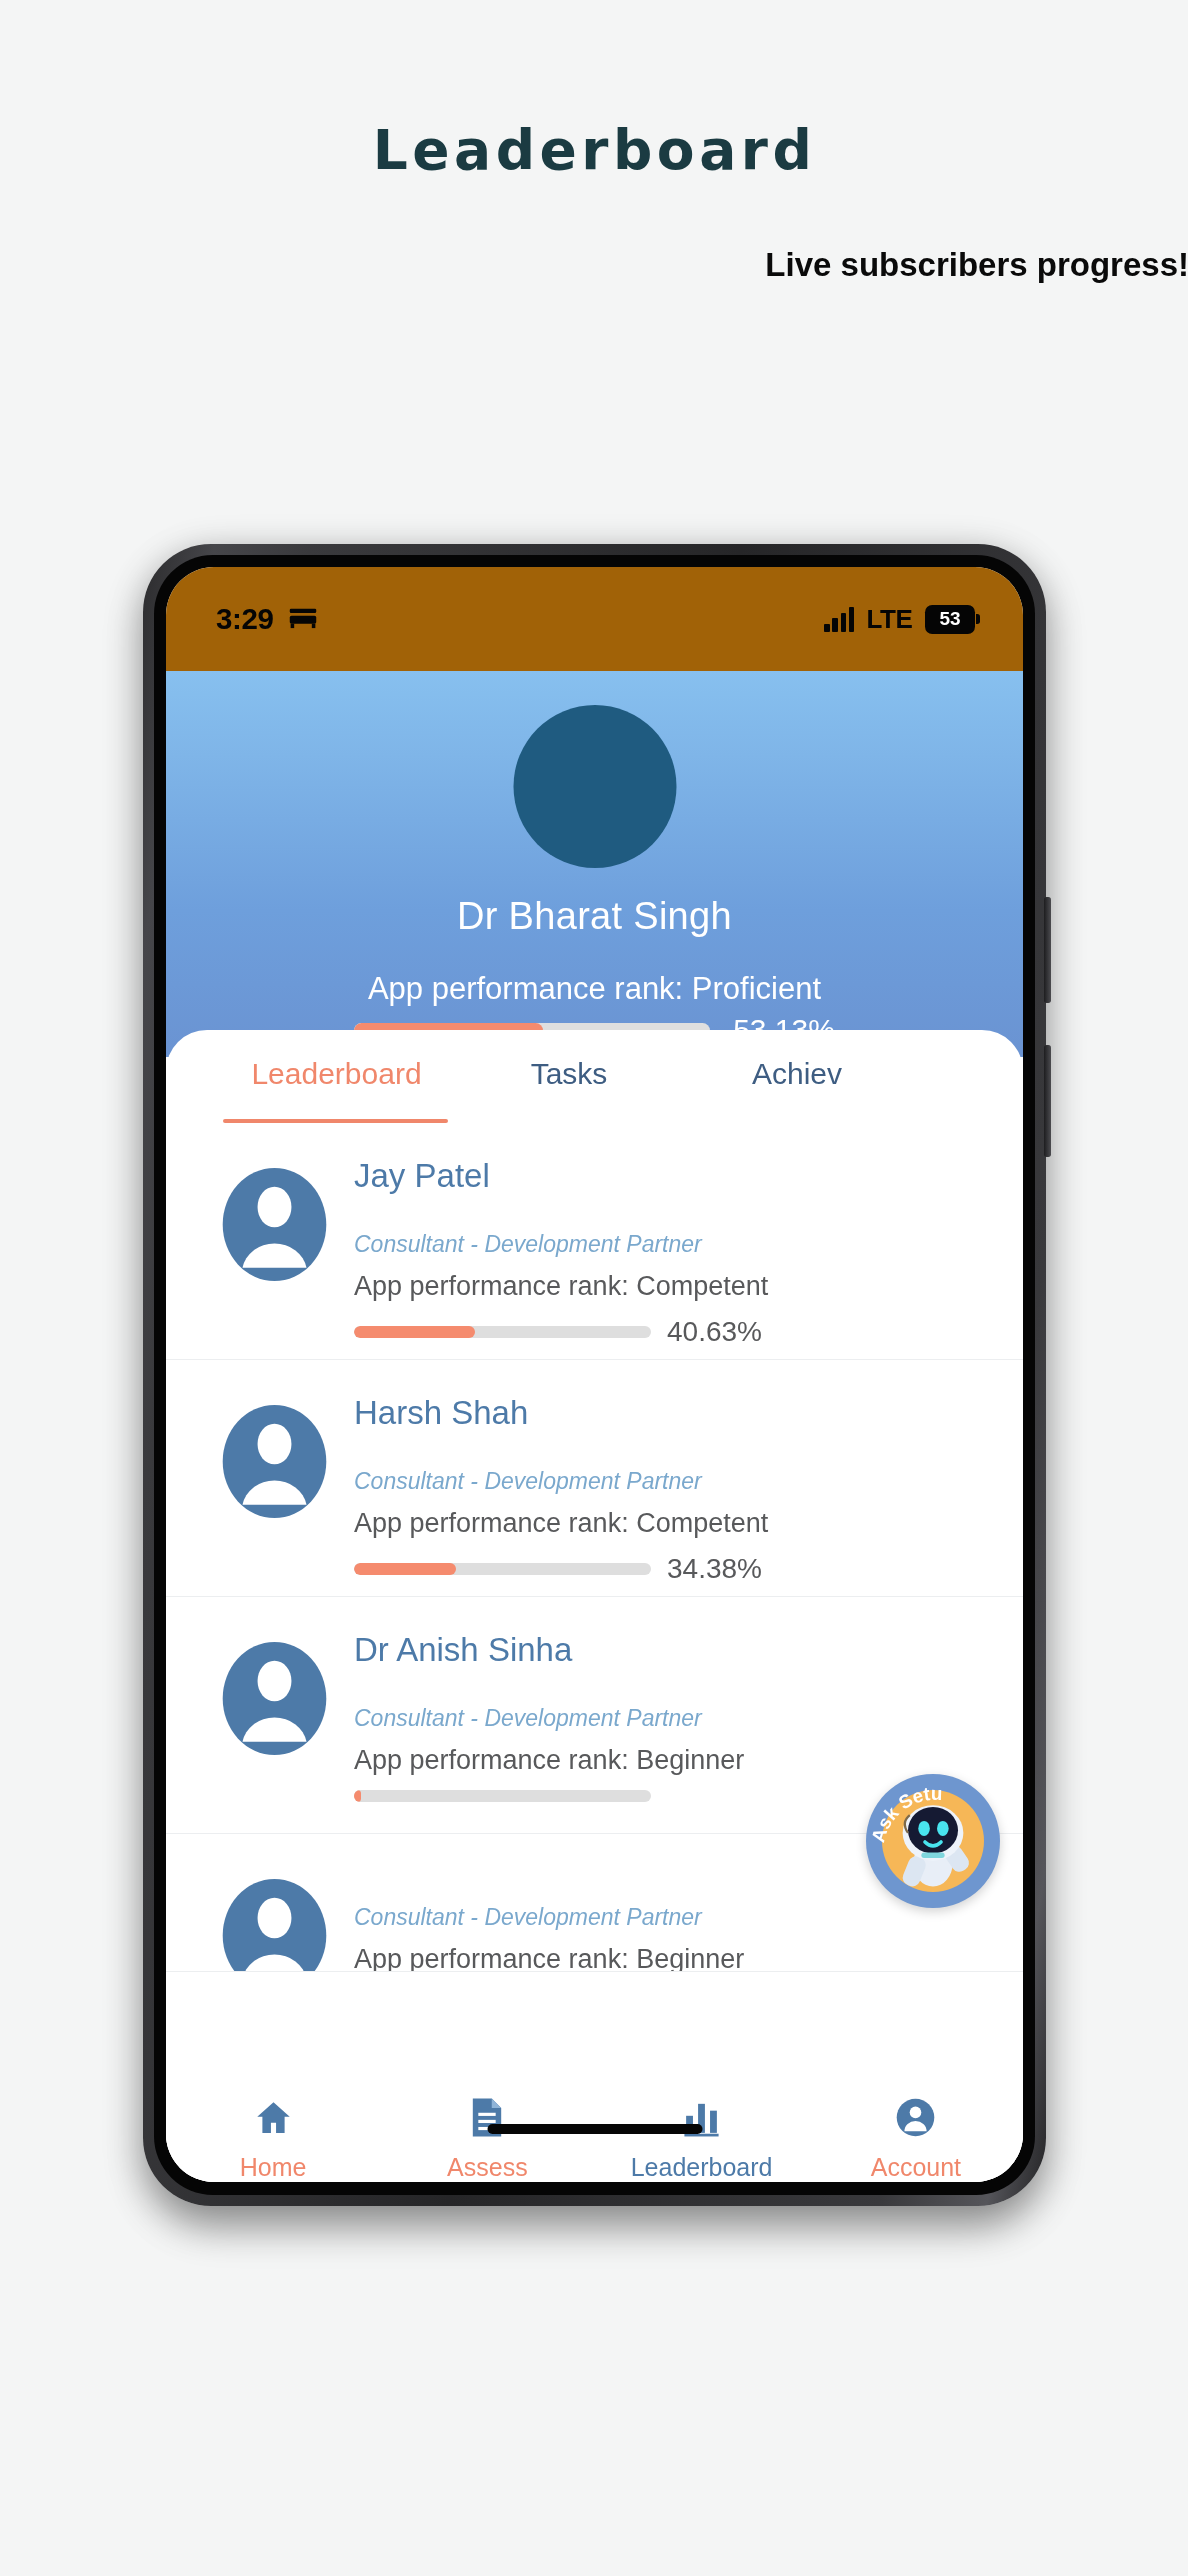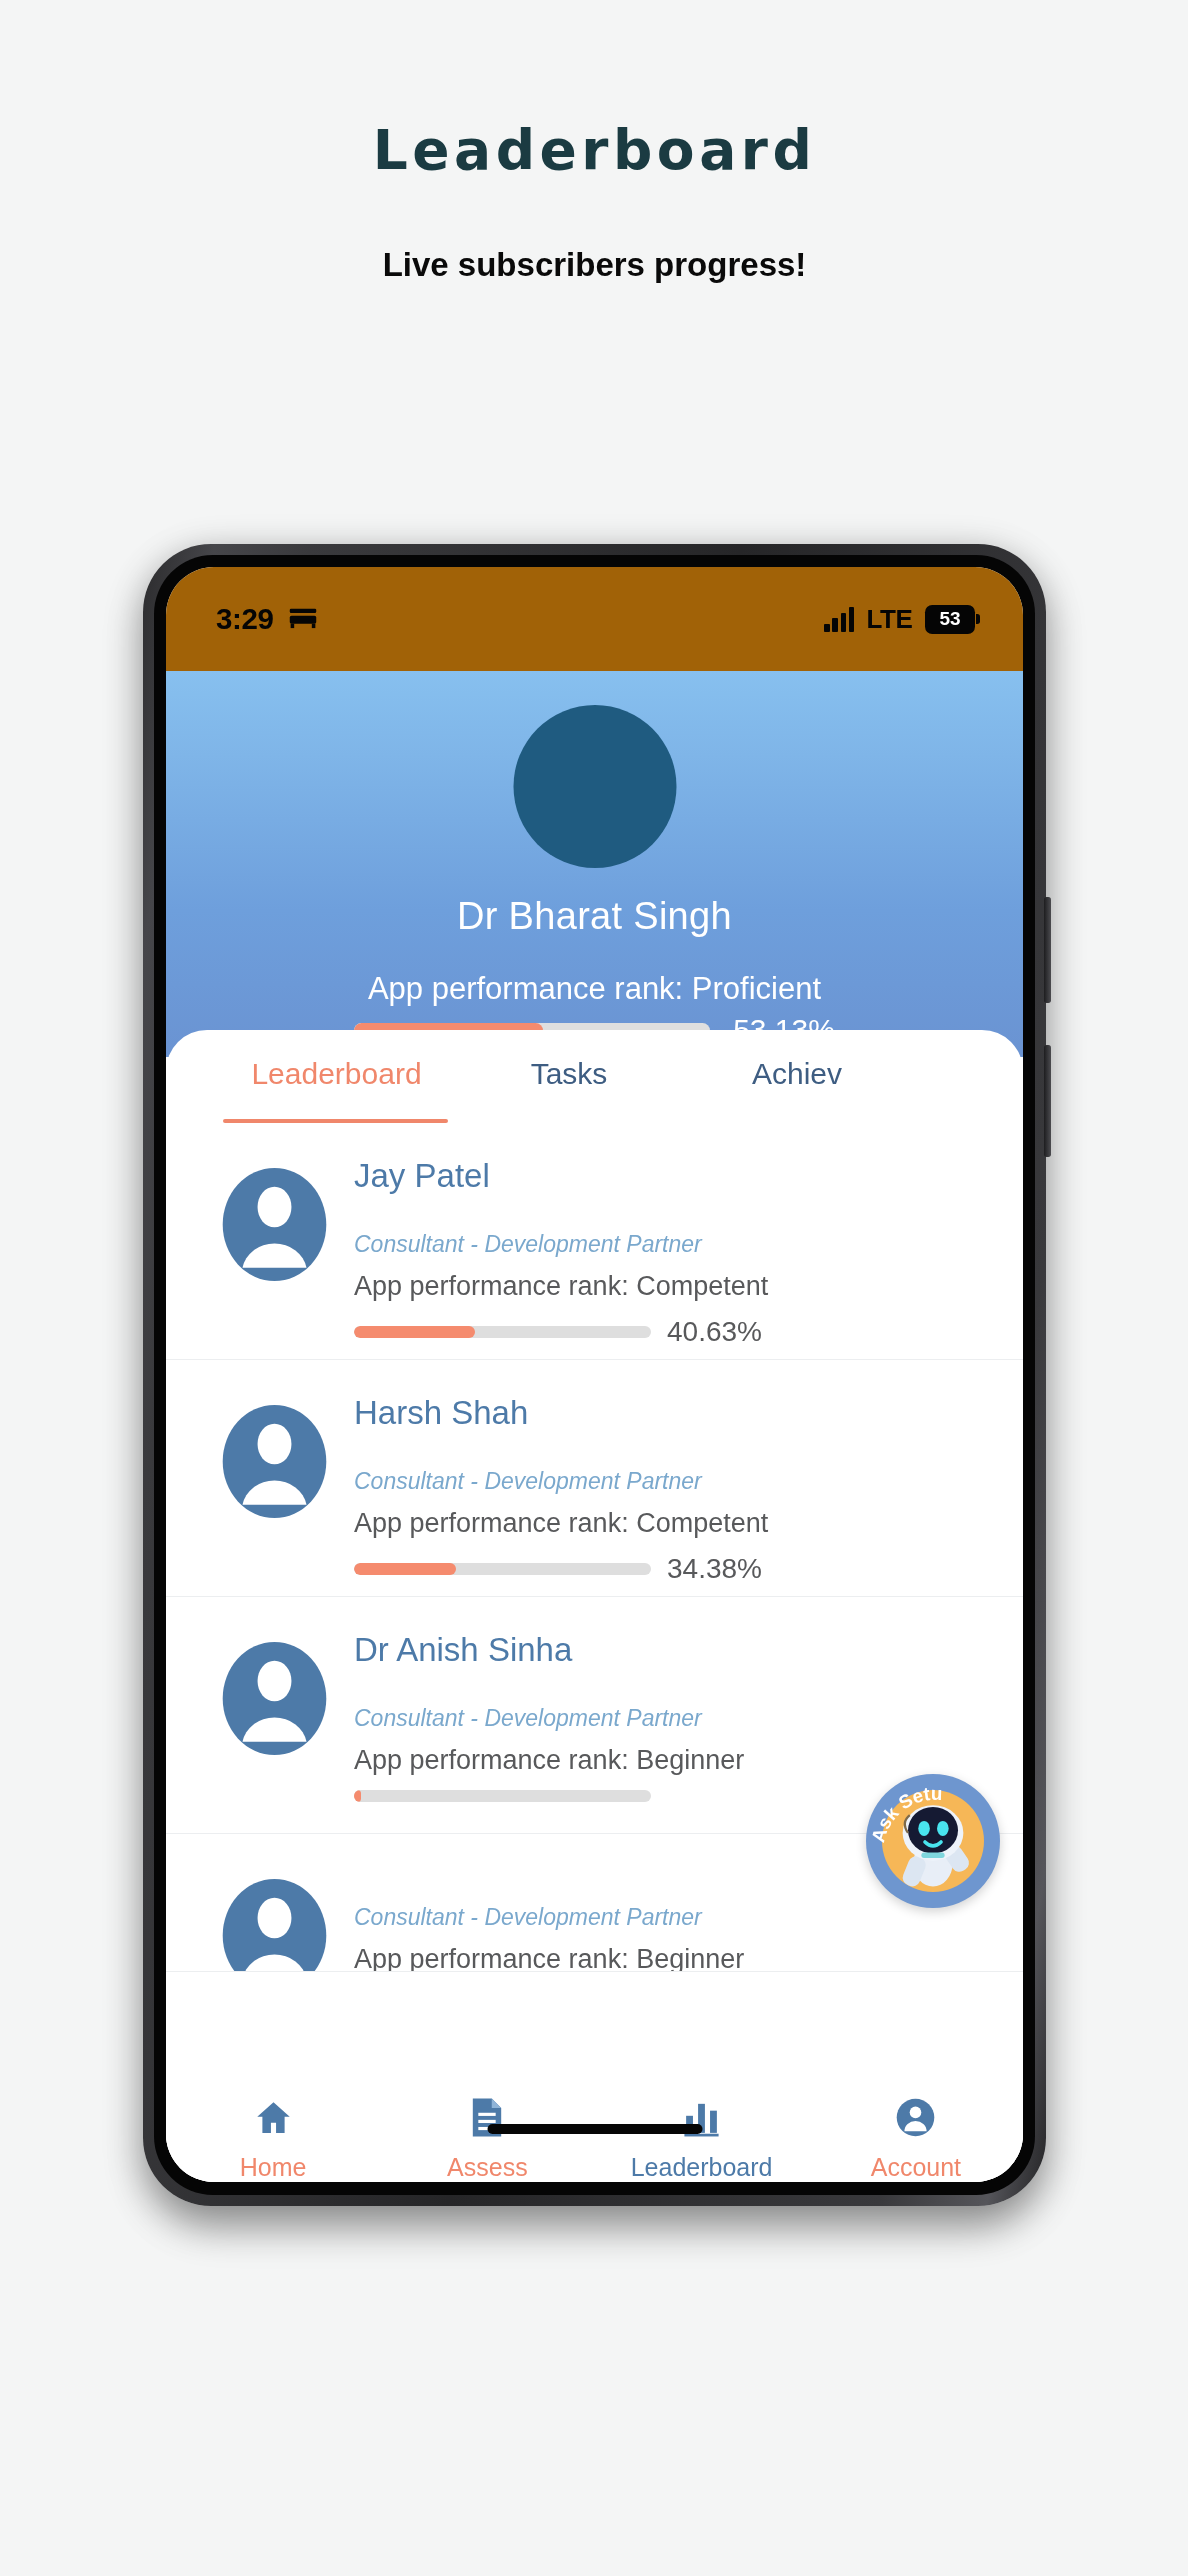--- a/index.html
+++ b/index.html
@@ -30,21 +30,21 @@
     font-weight: 700;
     letter-spacing: 4.5px;
     color: #1b3b42;
     font-family: "DejaVu Sans", sans-serif;
   }
   .promo-subtitle {
     position: absolute;
     top: 246px;
     left: 0;
     width: 1189px;
-    text-align: center;
+    text-align: right;
     font-size: 33px;
     font-weight: 700;
     letter-spacing: 0px;
     color: #0a0a0a;
     font-family: "Liberation Sans", sans-serif;
   }
 
   
   .phone-shadow {
     position: absolute;

